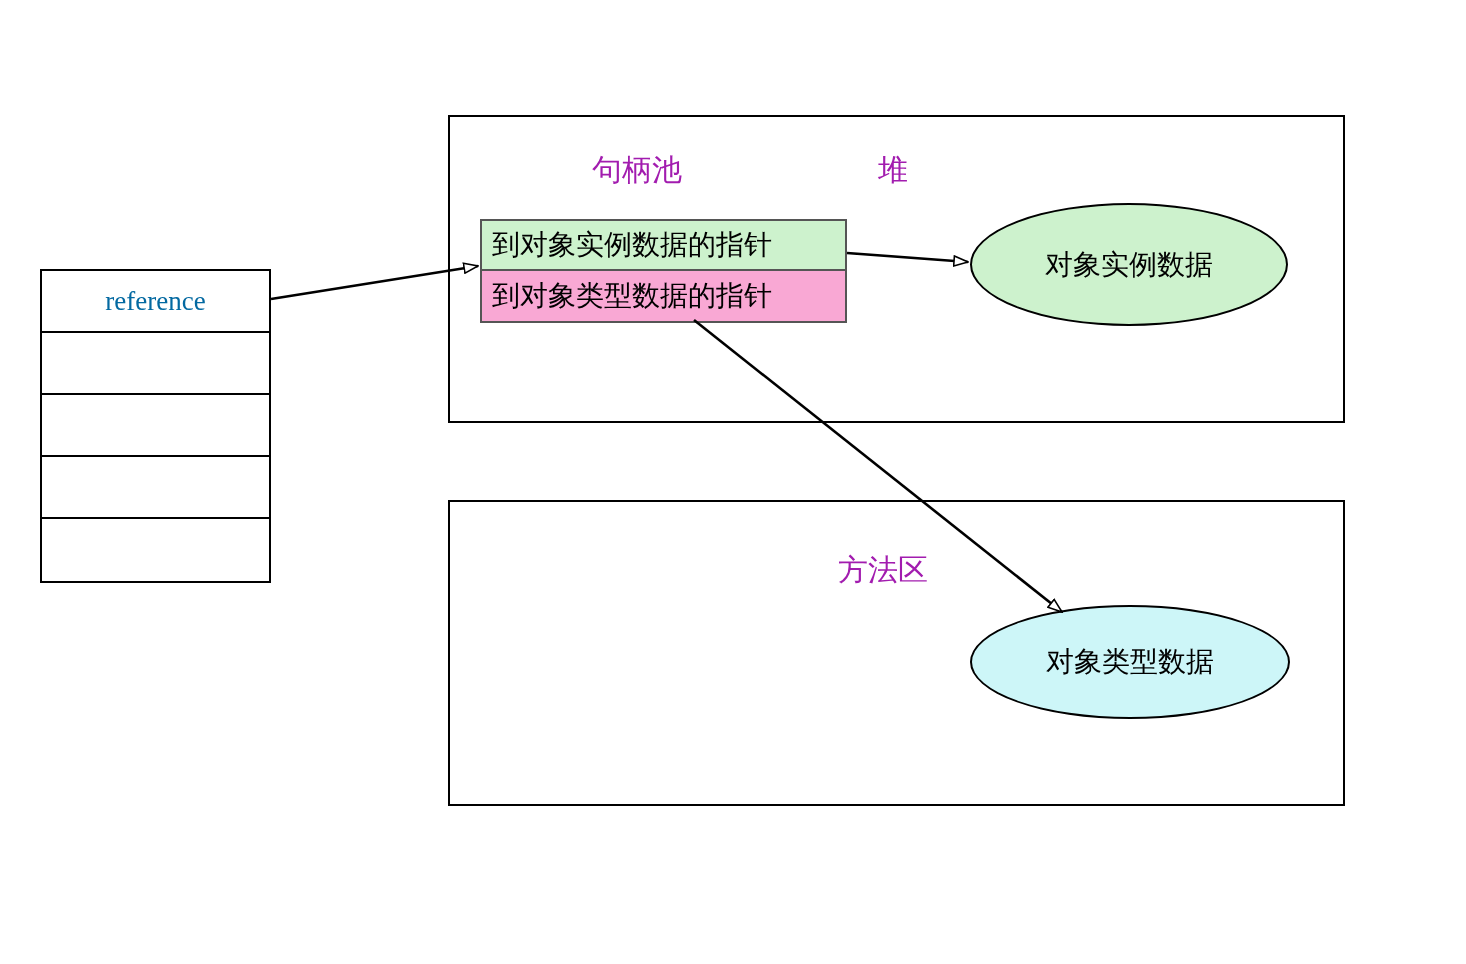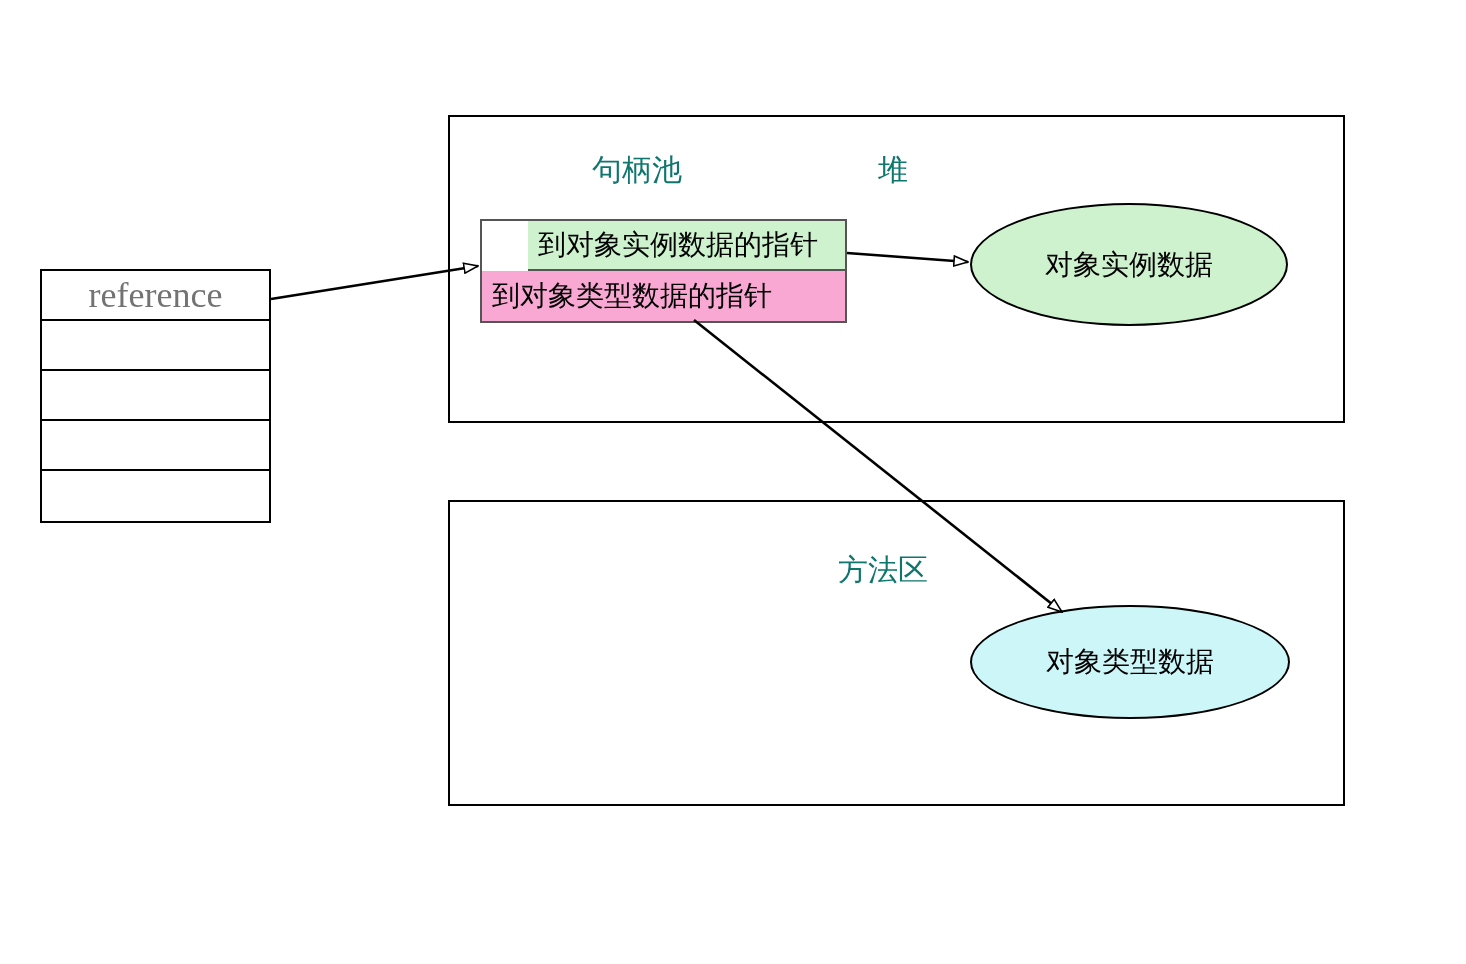--- a/index.html
+++ b/index.html
@@ -26,43 +26,43 @@
   }
   .region-box {
     position: absolute;
     border: 2.5px solid #000000;
     background: transparent;
     box-sizing: border-box;
   }
   .region-label {
     position: absolute;
     font-size: 30px;
-    color: #0f766e;
+    color: #a21caf;
     white-space: nowrap;
     font-family: "DejaVu Sans", "Liberation Sans", sans-serif;
     line-height: 1;
   }
   .ref-table {
     position: absolute;
     left: 40px;
     top: 269px;
     width: 231px;
     border: 2.5px solid #000000;
     box-sizing: border-box;
     background: #ffffff;
   }
   .ref-row {
-    height: 50px;
+    height: 62px;
     border-bottom: 2.5px solid #000000;
     box-sizing: border-box;
     display: flex;
     align-items: center;
     justify-content: center;
-    font-size: 36px;
-    color: #737373;
+    font-size: 27px;
+    color: #0369a1;
     font-family: "Liberation Serif", "DejaVu Serif", serif;
   }
   .ref-row:last-child {
     border-bottom: none;
   }
   .handle-pool {
     position: absolute;
     left: 480px;
     top: 219px;
     width: 367px;
@@ -76,21 +76,20 @@
     align-items: center;
     padding-left: 10px;
     font-size: 28px;
     color: #000000;
     white-space: nowrap;
     font-family: "DejaVu Sans", "Liberation Sans", sans-serif;
   }
   .handle-cell.green {
     background: #cdf2cd;
     border-bottom: 2px solid #555555;
-    margin-left: 46px;
   }
   .handle-cell.cyan {
     background: #f9a8d4;
   }
   .ellipse-node {
     position: absolute;
     display: flex;
     align-items: center;
     justify-content: center;
     border: 2.5px solid #000000;

